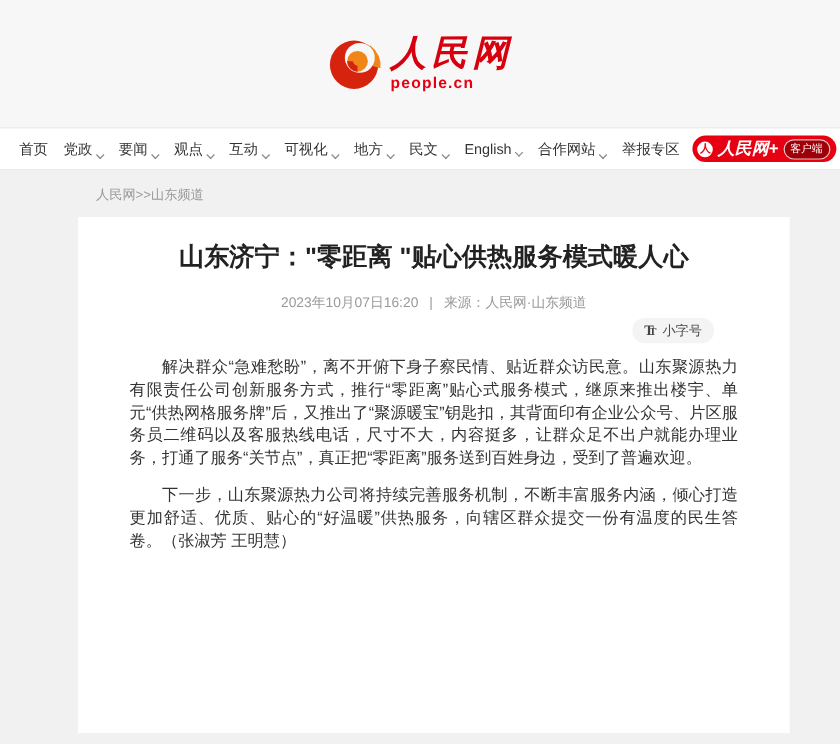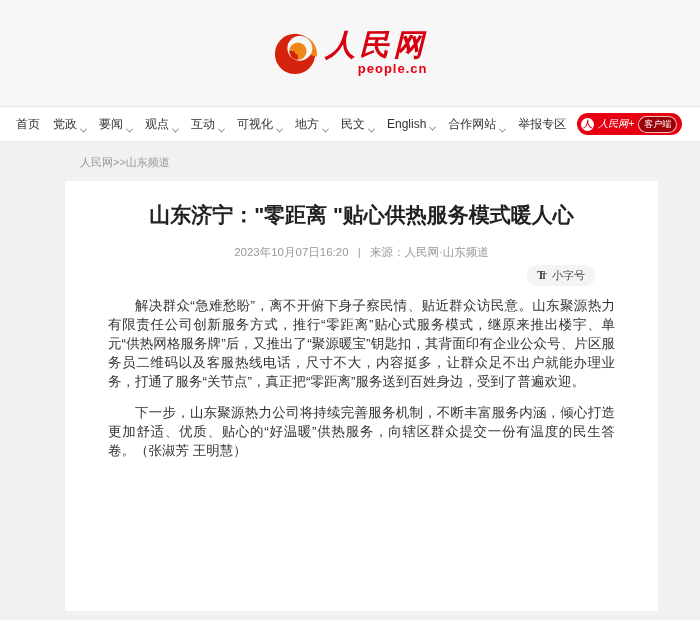--- a/index.html
+++ b/index.html
@@ -11,21 +11,21 @@
   }
   
   .masthead {
     height: 106px;
     background: #f7f7f7;
     display: flex;
     align-items: center;
     justify-content: center;
   }
   .logo { display: flex; align-items: center; gap: 7px; text-decoration: none; cursor: pointer; }
-  .logo-text { display: flex; flex-direction: column; align-items: flex-end; }
+  .logo-text { display: flex; flex-direction: column; align-items: flex-start; }
   .brand-cn {
     color: #d6000f;
     font-size: 30px;
     font-weight: bold;
     letter-spacing: 4px;
     line-height: 1;
     font-style: italic;
   }
   .brand-en {
     color: #e60012;
@@ -64,21 +64,21 @@
     height: 22px;
     display: flex; align-items: center; gap: 4px;
     padding: 0 5px 0 4px;
     cursor: pointer;
   }
   .badge-circle {
     width: 13px; height: 13px; background: #fff; border-radius: 50%;
     color: #e60012; font-size: 9px; font-weight: bold;
     display: flex; align-items: center; justify-content: center;
   }
-  .badge-name { color: #fff; font-size: 10px; font-weight: normal; font-style: italic; }
+  .badge-name { color: #fff; font-size: 14px; font-weight: bold; font-style: italic; }
   .badge-tag {
     background: #9e0008; color: #fff; font-size: 9px;
     border: 1px solid rgba(255,255,255,.75);
     border-radius: 9px; padding: 1px 5px;
   }
   .nav-divider { width: 1px; height: 16px; background: #ddd; margin: 0 3px; }
   
   .content { background: #f1f1f1; height: 477px; padding-left: 23px; }
   .breadcrumb {
     padding: 13px 0 11px 57px;

